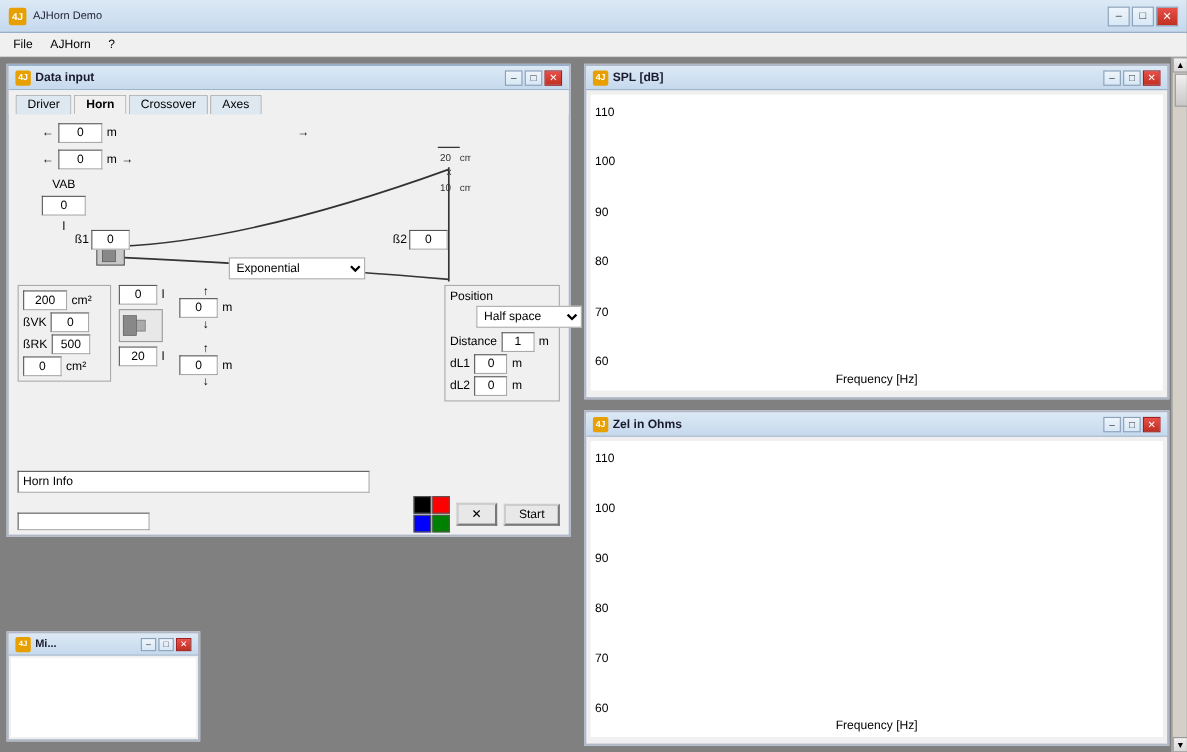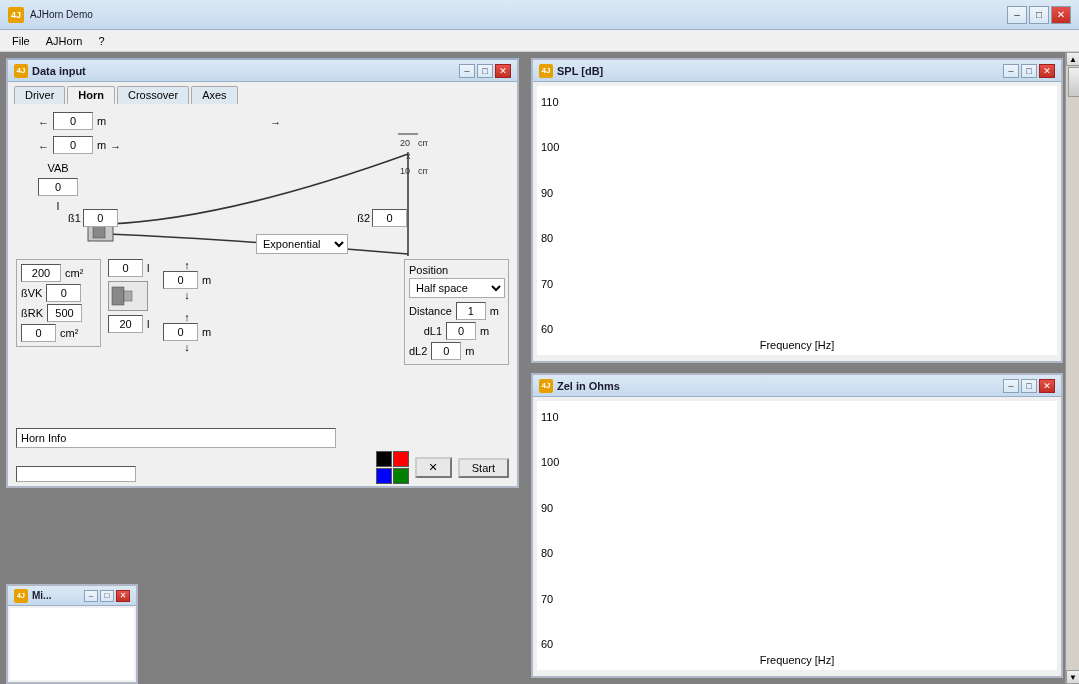--- a/index.html
+++ b/index.html
@@ -357,21 +357,21 @@
           <span class="label-text">ß1</span>
           <input class="small-input" style="width: 35px;" value="0">
         </div>
 
         <div style="position:absolute; top:105px; right:110px; display:flex; align-items:center; gap:2px;">
           <span class="label-text">ß2</span>
           <input class="small-input" style="width: 35px;" value="0">
         </div>
 
         <div style="position:absolute; top:130px; left:200px;">
-          <select class="dropdown-select" style="width:92px;margin-left:48px;">
+          <select class="dropdown-select" style="width:124px;">
             <option>Exponential</option>
             <option>Conical</option>
             <option>Tractrix</option>
             <option>Hyperbolic</option>
           </select>
         </div>
 
         <div style="position:absolute; top:155px; left:8px; border:1px solid #aaa; padding:4px; background:#f0f0f0; width:85px;">
           <div class="row">
             <input class="small-input" style="width: 40px;" value="200">
@@ -426,32 +426,32 @@
             <div class="row">
               <input class="small-input" style="width: 35px;" value="0">
               <span class="label-text">m</span>
             </div>
             <span>↓</span>
           </div>
         </div>
 
         <div style="position:absolute; top:155px; right:8px; width:105px; border:1px solid #aaa; padding:4px; background:#f0f0f0;">
           <div class="label-text" style="margin-bottom:2px;">Position</div>
-          <select class="dropdown-select" style="width:96px;">
+          <select class="dropdown-select" style="width:96px;margin-left:24px;">
             <option>Half space</option>
             <option>Full space</option>
             <option>Quarter space</option>
             <option>Eighth space</option>
           </select>
           <div class="row" style="margin-top:4px;">
             <span class="label-text">Distance</span>
             <input class="small-input" style="width: 30px;" value="1">
             <span class="label-text">m</span>
           </div>
-          <div class="row" style="margin-top:2px;justify-content:center;">
+          <div class="row" style="margin-top:2px;">
             <span class="label-text">dL1</span>
             <input class="small-input" style="width: 30px;" value="0">
             <span class="label-text">m</span>
           </div>
           <div class="row" style="margin-top:2px;">
             <span class="label-text">dL2</span>
             <input class="small-input" style="width: 30px;" value="0">
             <span class="label-text">m</span>
           </div>
         </div>
@@ -472,21 +472,21 @@
             <div class="color-btn" style="background:#0000ff;"></div>
             <div class="color-btn" style="background:#008000;"></div>
           </div>
           <button class="action-btn">✕</button>
           <button class="action-btn">Start</button>
         </div>
 
       </div>
     </div>
 
-    <div class="mini-window" style="position:absolute; bottom:0; left:6px; width:132px; height:100px;">
+    <div class="mini-window" style="position:absolute; bottom:10px; left:6px; width:176px; height:100px;">
       <div class="window-titlebar" style="height:20px;">
         <div class="window-titlebar-left">
           <div class="window-titlebar-icon" style="font-size:7px;">
             <span>4J</span>
           </div>
           <span class="window-titlebar-title" style="font-size:10px;">Mi...</span>
         </div>
         <div class="window-controls">
           <div class="wbtn" style="width:14px;height:12px;font-size:8px;">–</div>
           <div class="wbtn" style="width:14px;height:12px;font-size:8px;">□</div>

